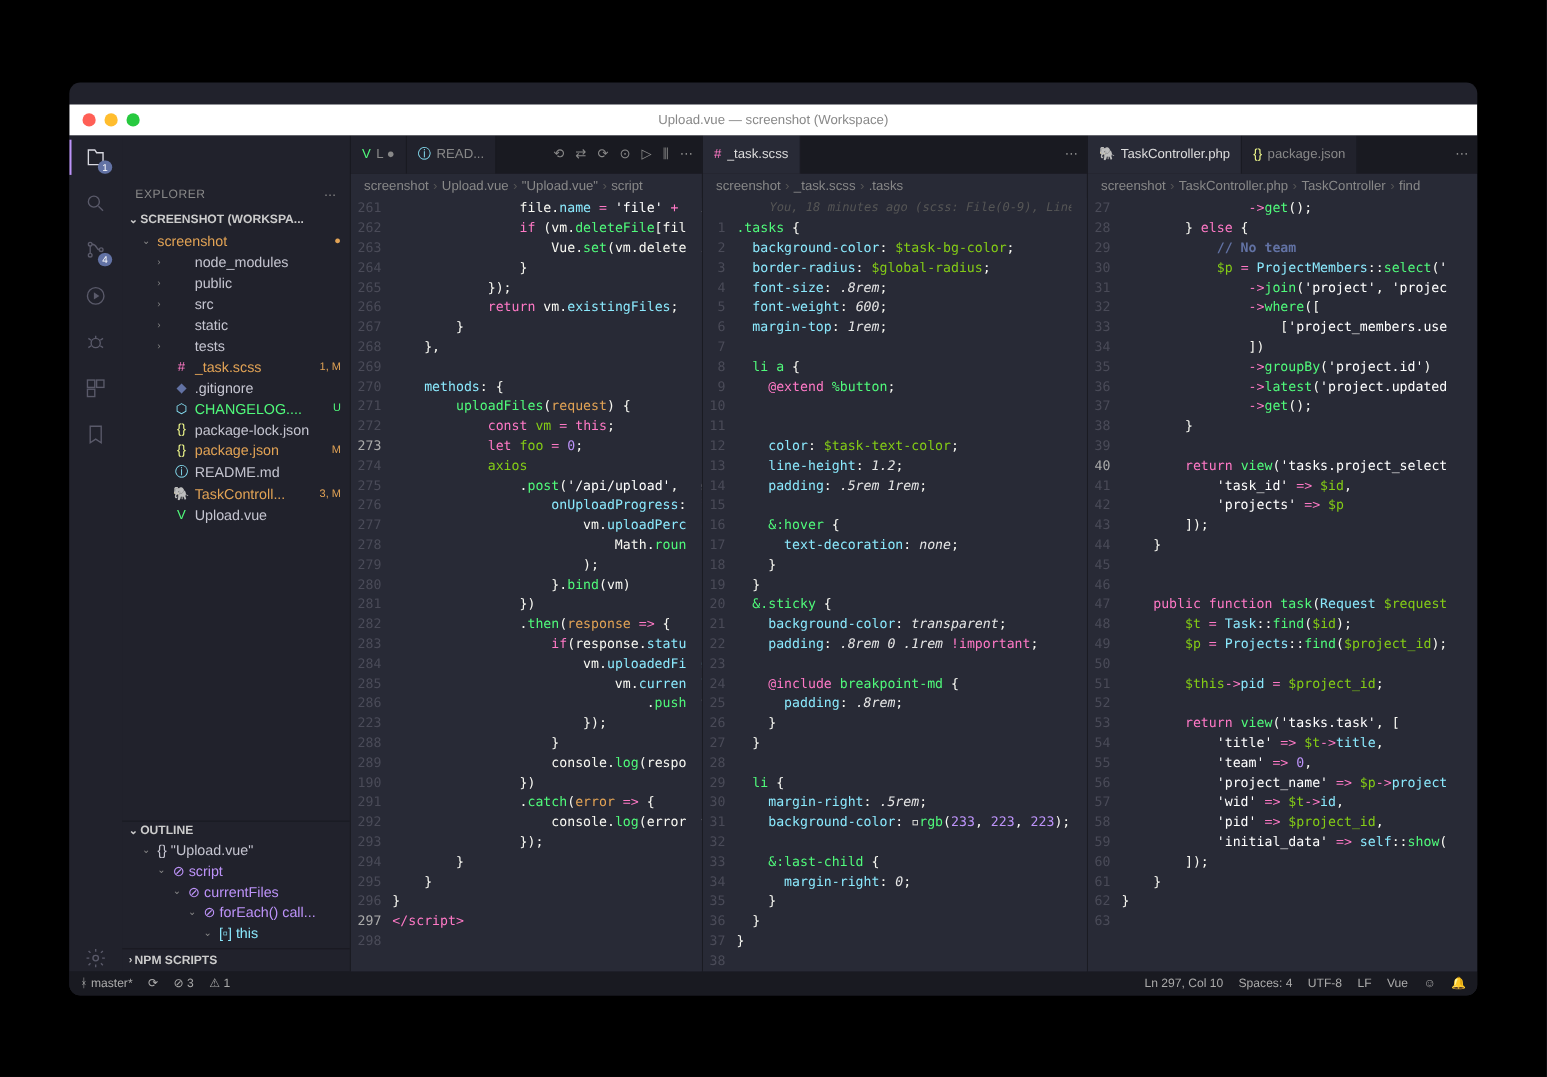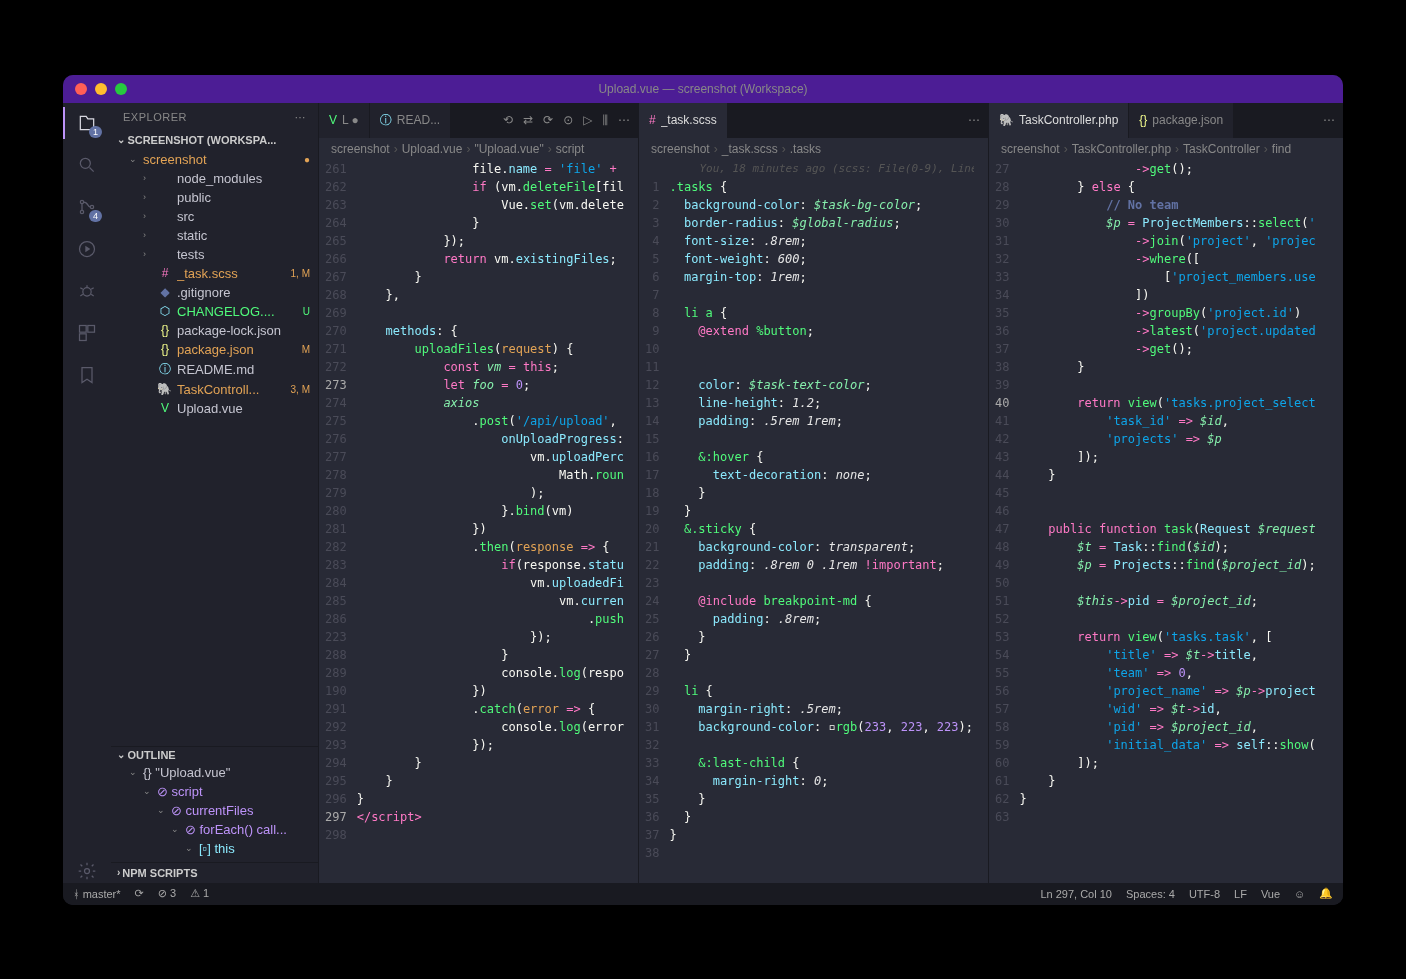--- a/index.html
+++ b/index.html
@@ -18,25 +18,26 @@
   height: 830px;
   background: #21222c;
   border-radius: 10px;
   overflow: hidden;
   box-shadow: 0 20px 60px rgba(0,0,0,0.6);
   display: flex;
   flex-direction: column;
 }
 .titlebar {
   height: 28px;
-  background: #4c1d95;
+  background: #ffffff;
   display: flex;
   align-items: center;
   position: relative;
   flex-shrink: 0;
+  margin-top: 20px;
 }
 .traffic { display: flex; gap: 8px; padding-left: 12px; }
 .dot { width: 12px; height: 12px; border-radius: 50%; }
 .dot.r { background: #ff5f56; }
 .dot.y { background: #ffbd2e; }
 .dot.g { background: #27c93f; }
 .title-center {
   position: absolute; left: 0; right: 0; text-align: center;
   color: #888; font-size: 12px; pointer-events: none;
 }
@@ -58,21 +59,21 @@
 .badge {
   position: absolute; bottom: -3px; right: -3px; background: #6272a4;
   color: #fff; border-radius: 8px; font-size: 9px; padding: 0 4px; line-height: 12px;
 }
 .sidebar {
   width: 208px; background: #21222c; display: flex; flex-direction: column;
   border-right: 1px solid #191a21; flex-shrink: 0;
 }
 .sb-title {
   padding: 8px 12px; color: #888; font-size: 11px; letter-spacing: 0.5px;
-  display: flex; justify-content: space-between; align-items: center;
+  display: flex; justify-content: space-between; align-items: center; margin-top: 40px;
 }
 .sb-section {
   padding: 2px 6px; color: #ccc; font-size: 11px; font-weight: 600;
   display: flex; align-items: center; gap: 2px; cursor: pointer;
 }
 .sb-section .chev { font-size: 10px; }
 .tree { flex: 1; overflow-y: auto; padding: 2px 0; }
 .tree-row {
   display: flex; align-items: center; gap: 4px; padding: 2px 8px;
   cursor: pointer; font-size: 13px;
@@ -141,22 +142,22 @@
   background: linear-gradient(#282a36, #282a36);
 }
 .blame { color: #555; font-style: italic; font-size: 11px; padding-left: 30px; }
 .statusbar {
   height: 22px; background: #191a21; display: flex; align-items: center;
   padding: 0 10px; font-size: 11px; color: #aaa; gap: 14px; flex-shrink: 0;
 }
 .statusbar .sp { flex: 1; }
 .kw { color: #ff79c6; }
 .fn { color: #50fa7b; }
-.str { color: #0ea5e9; }
-.var { color: #86efac; font-style: italic; }
+.str { color: #ffffff; }
+.var { color: #84cc16; }
 .prop { color: #8be9fd; }
 .num { color: #bd93f9; }
 .op { color: #ff79c6; }
 .cm { color: #6272a4; font-weight: bold; }
 .cls { color: #8be9fd; }
 .sel { color: #50fa7b; }
 .cssprop { color: #8be9fd; }
 .cssval { color: #e5e5e5; font-style: italic; }
 .tag { color: #ff79c6; text-align: right; }
 svg { width: 20px; height: 20px; fill: none; stroke: currentColor; stroke-width: 1.5; }

